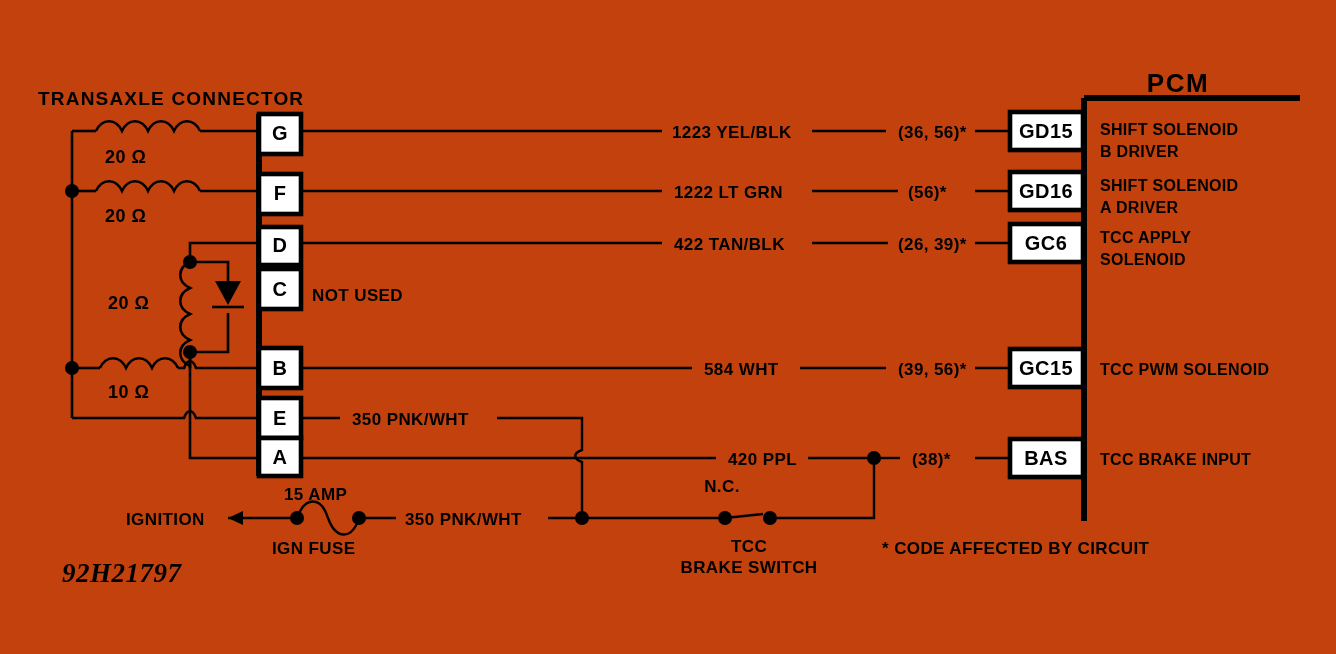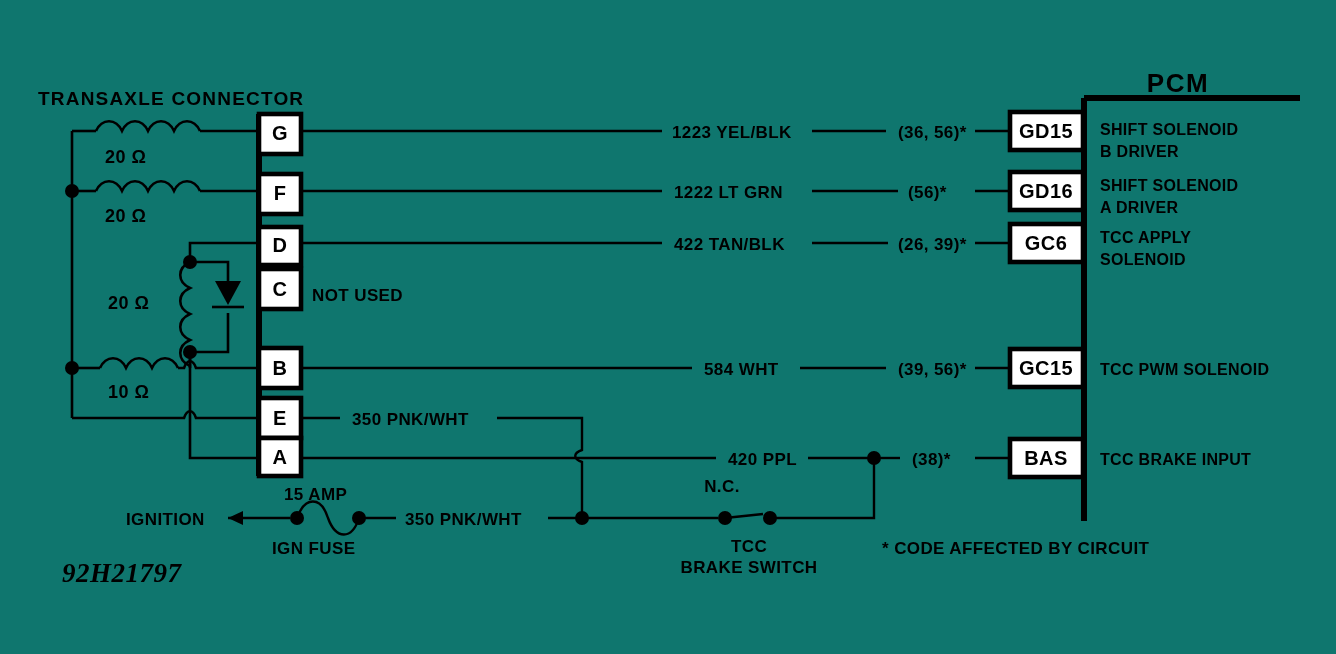--- a/index.html
+++ b/index.html
@@ -1,18 +1,18 @@
 <!DOCTYPE html>
 <html><head>
 <meta charset="utf-8">
 <style>
   html,body{margin:0;padding:0;background:#ffffff;}
   body{width:1336px;height:654px;overflow:hidden;
        font-family:"Liberation Sans",sans-serif;}
-  #root{position:relative;width:1336px;height:654px;background:#0f766e;}
+  #root{position:relative;width:1336px;height:654px;background:#c2410c;}
   svg#schematic{position:absolute;left:0;top:0;width:1336px;height:654px;}
   text{font-family:"Liberation Sans",sans-serif;font-weight:bold;fill:#000;}
   .lbl{font-size:17px;letter-spacing:0.4px;}
   .lbl-sm{font-size:16px;letter-spacing:0.3px;}
   .pinch{font-size:20px;letter-spacing:0.5px;}
   .title{font-size:19px;letter-spacing:1.2px;}
   .pcmtitle{font-size:26px;letter-spacing:1.5px;}
   .ohm{font-size:18px;letter-spacing:0.5px;}
   .code{font-family:"Liberation Serif",serif;font-style:italic;font-weight:bold;
         font-size:27px;letter-spacing:0.5px;}

